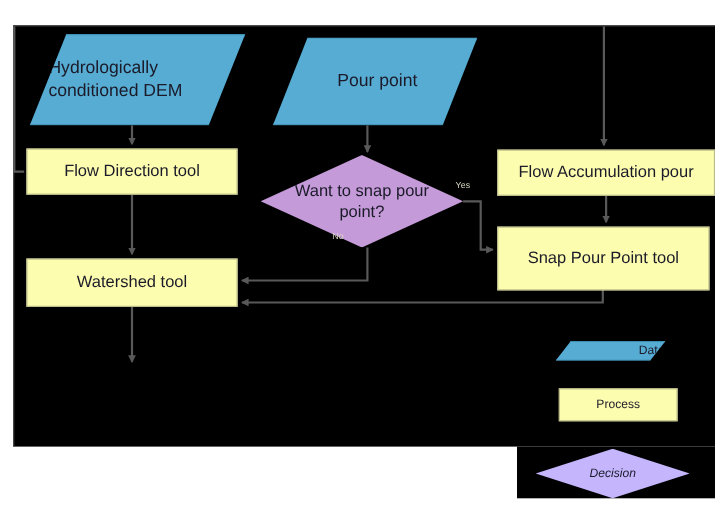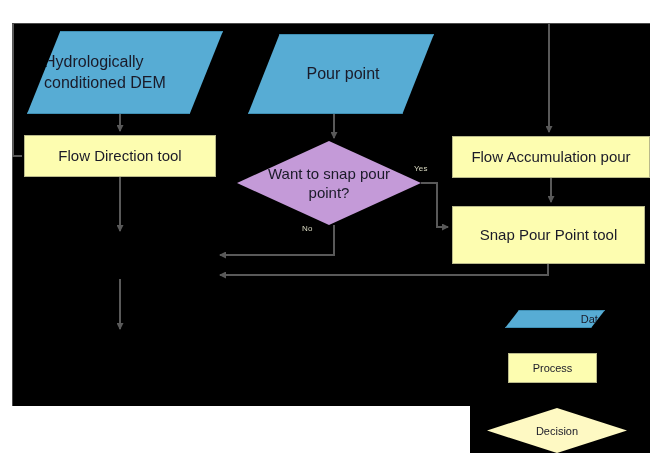--- a/index.html
+++ b/index.html
@@ -111,48 +111,49 @@
   
   .edge-label {
     position: absolute;
     font-size: 8px;
     line-height: 1;
     letter-spacing: 0.2px;
     color: #d8d8c0;
     white-space: nowrap;
   }
   #lbl-yes { left: 414px; top: 155px; margin-top: 10px; }
-  #lbl-no  { left: 302px; top: 225px; }
+  #lbl-no  { left: 302px; top: 211px; }
 
   
   .legend-item {
     position: absolute;
     display: flex;
     align-items: center;
     justify-content: center;
     box-sizing: border-box;
     color: #1a1a28;
     font-size: 11px;
   }
   #lg-data {
     left: 505px; top: 310px; width: 100px; height: 18px;
     background: #57acd4;
     border: 1px solid #3f8fb4;
     clip-path: polygon(14% 0%, 100% 0%, 86% 100%, 0% 100%);
     justify-content: flex-end;
   }
   #lg-process {
-    left: 508px; top: 353px; width: 89px; height: 30px;
+    left: 508px; top: 353px; width: 108px; height: 30px;
     background: #fdfdb0;
     border: 1px solid #b9b98a;
   }
   #lg-decision {
     left: 487px; top: 408px; width: 140px; height: 45px;
-    background: #fef9c3;
+    background: #c4b5fd;
     clip-path: polygon(50% 0%, 100% 50%, 50% 100%, 0% 50%);
+    font-style: italic;
   }
 </style>
 </head>
 <body>
 
 <div id="stage">
 
   <div class="canvas-main"></div>
   <div class="canvas-legend"></div>
 
@@ -203,20 +204,23 @@
   </div>
 
   <div class="node shape-process" id="n-snaptool">
     <span class="node-label">Snap Pour Point tool</span>
   </div>
 
   <div class="node shape-decision" id="n-decision">
     <span class="node-label">Want to snap pour point?</span>
   </div>
 
+  <div class="node shape-process" id="n-watershedtool">
+    <span class="node-label">Watershed tool</span>
+  </div>
 
 
   <span class="edge-label" id="lbl-yes">Yes</span>
   <span class="edge-label" id="lbl-no">No</span>
 
   <div class="legend-item" id="lg-data">
     <span>Data</span>
   </div>
   <div class="legend-item" id="lg-process">
     <span>Process</span>

